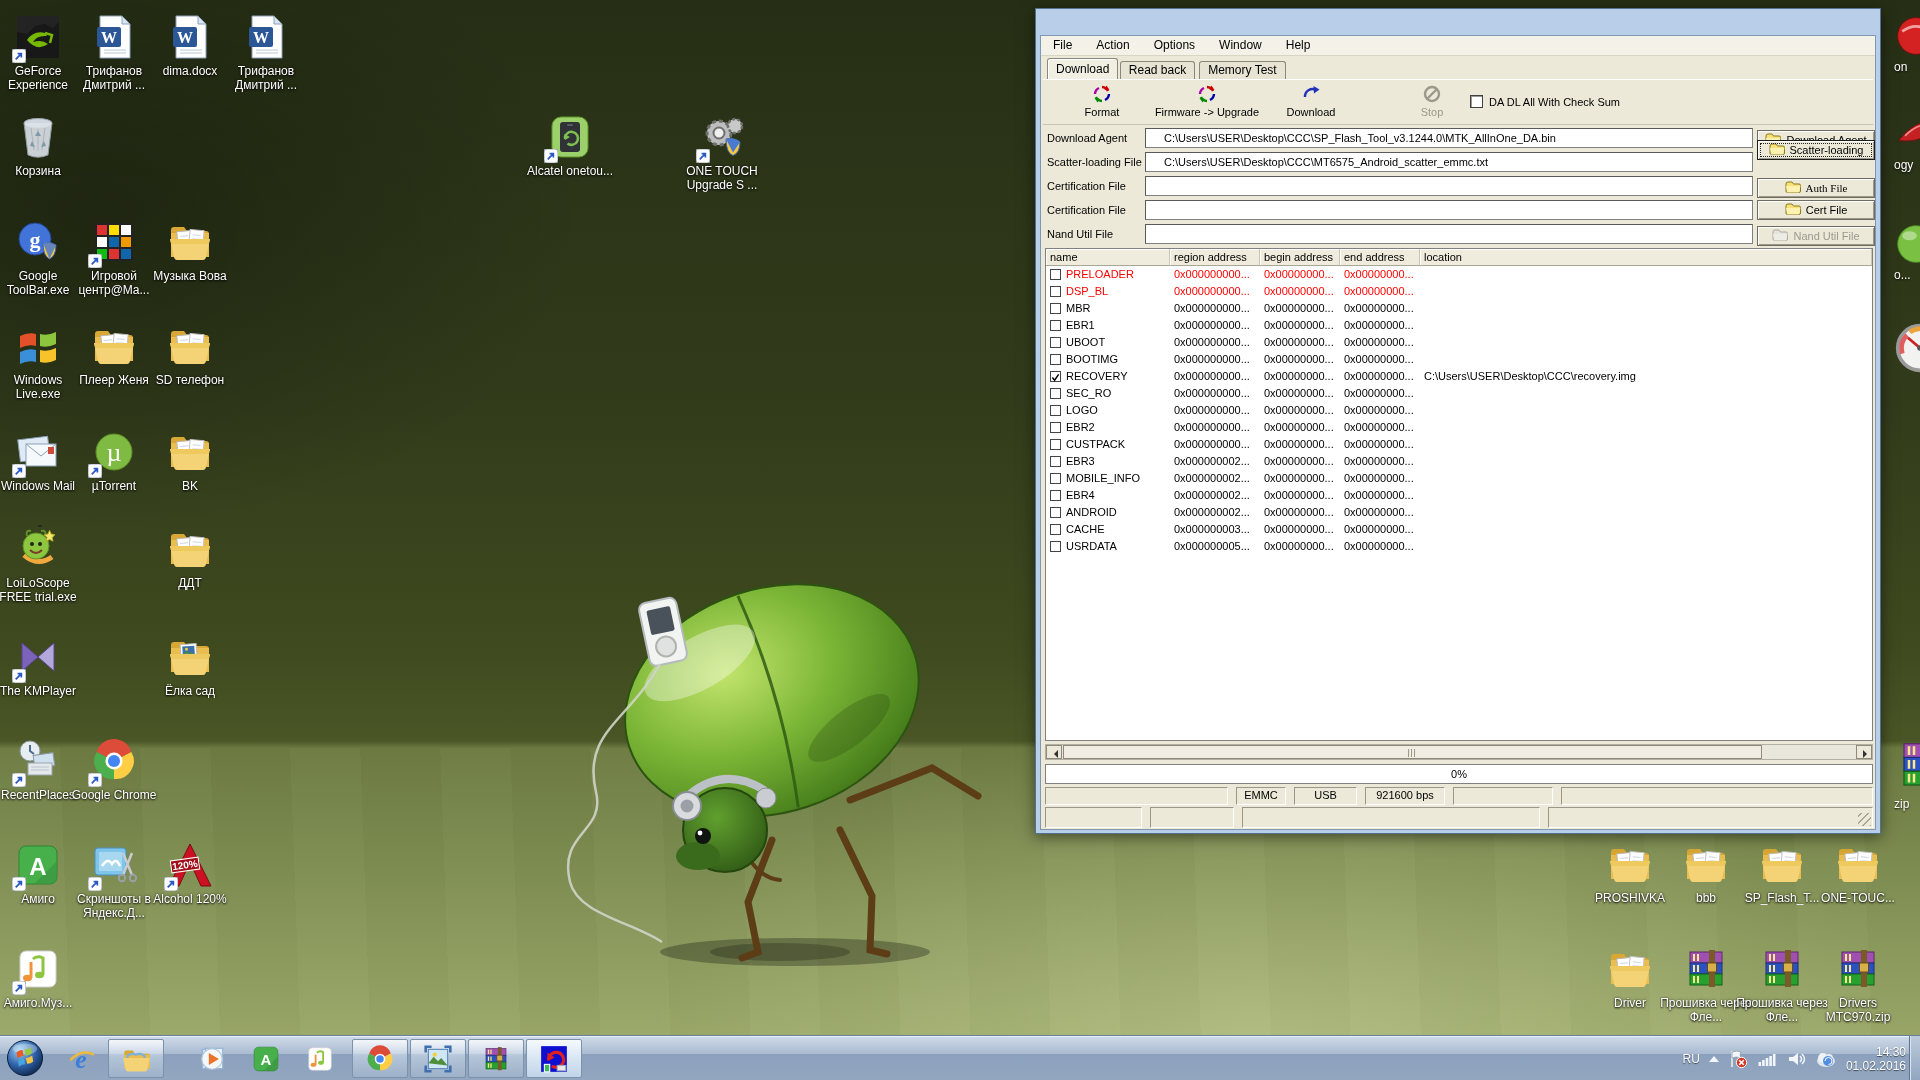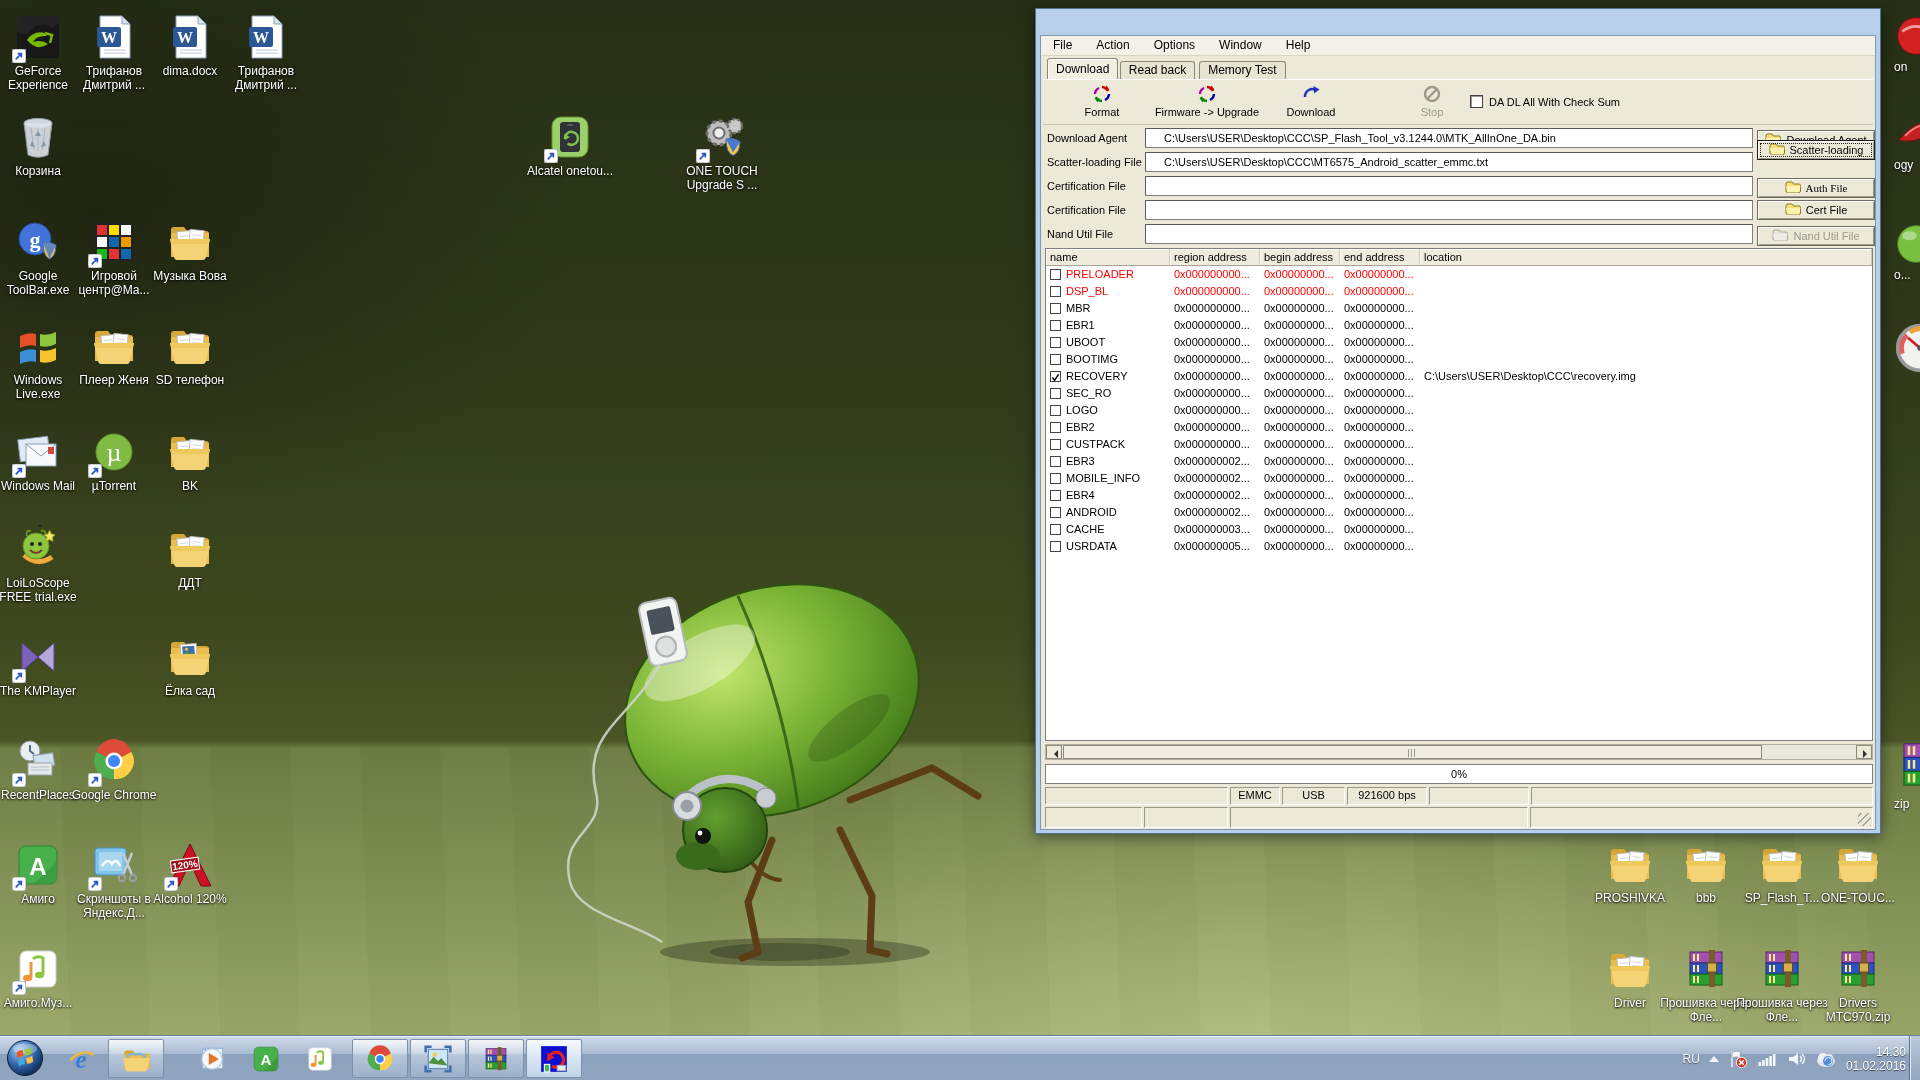--- a/index.html
+++ b/index.html
@@ -94,21 +94,21 @@
   .sarrow::after { content:""; position:absolute; top:4px; border:4px solid transparent; }
   .sarrow.left::after { left:3px; border-right-color:#333; }
   .sarrow.right::after { left:6px; border-left-color:#333; }
   #strack { position:relative; flex:1; }
   #sthumb { position:absolute; left:1px; top:0; width:88%; height:14px; background:#f0eee3; border:1px solid #8d8a7d; }
   #sthumb::after { content:""; position:absolute; left:50%; top:3px; width:8px; height:8px; margin-left:-4px;
     background:repeating-linear-gradient(90deg,#9a978a 0 1px, transparent 1px 3px); }
 
   #progressbar { position:absolute; left:4px; top:728px; width:828px; height:20px; background:#fff; border:1px solid #808080;
     text-align:center; font-size:11px; line-height:19px; color:#000; }
-  .statusrow { position:absolute; left:4px; width:828px; display:flex; gap:2px; }
+  .statusrow { position:absolute; left:4px; width:828px; display:flex; gap:8px; }
   #status1 { top:751px; height:18px; } #status2 { top:771px; height:21px; }
   .scell { background:#ece9d8; border:1px solid; border-color:#9a978a #fff #fff #9a978a;
     font-size:11px; line-height:15px; text-align:center; color:#000; overflow:hidden; }
   #grip { position:absolute; right:1px; bottom:1px; width:13px; height:13px;
     background:repeating-linear-gradient(135deg, transparent 0 2px, #a9a695 2px 3px, transparent 3px 5px); }
 
   
   #taskbar { position:absolute; left:0; top:1035px; width:1920px; height:45px;
     background:linear-gradient(180deg,#cfdbe9 0%,#aabbd1 40%,#8ca1bd 42%,#92a6c0 100%);
     border-top:1px solid #69809d; box-shadow:inset 0 1px 0 #e9f0f8; }

